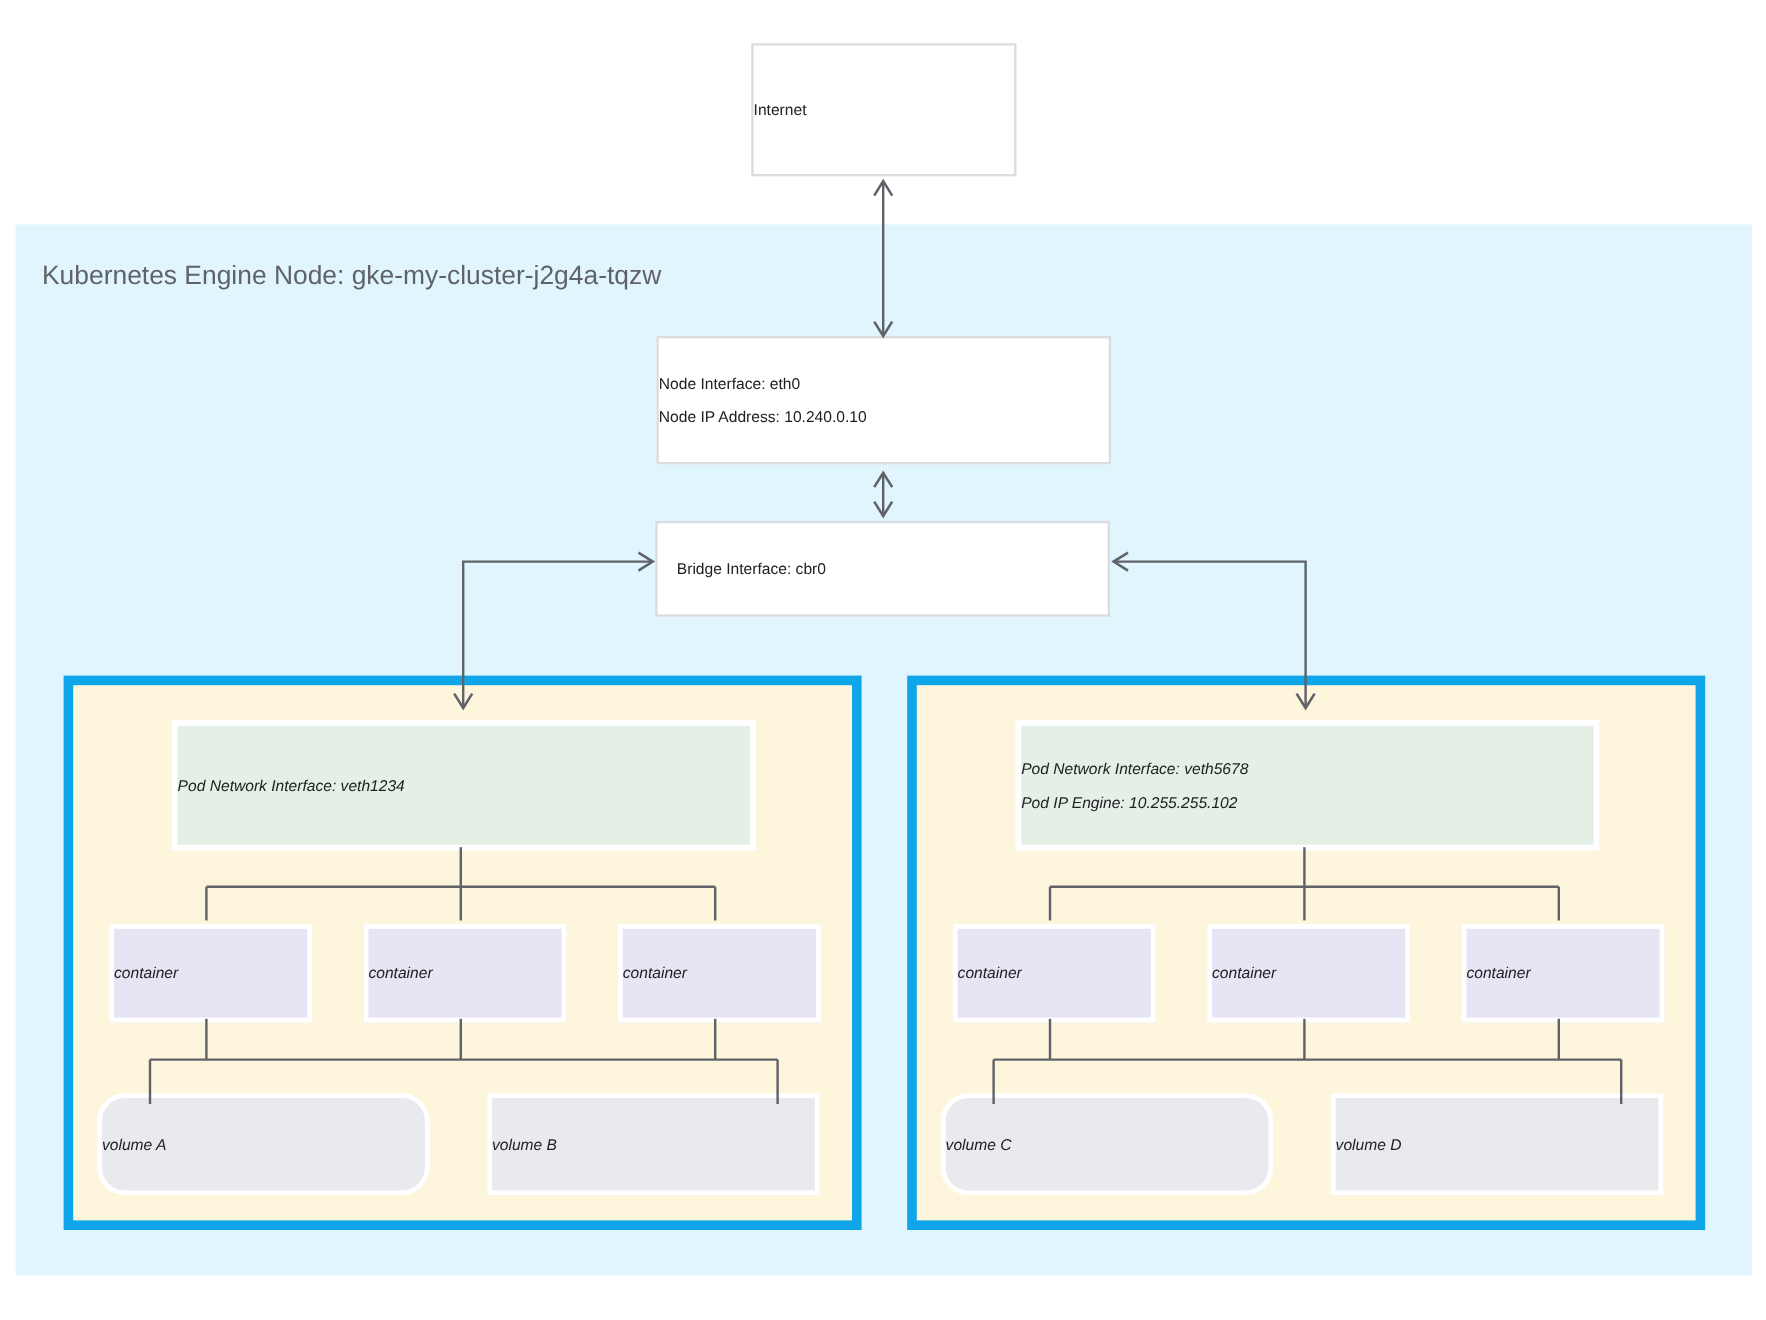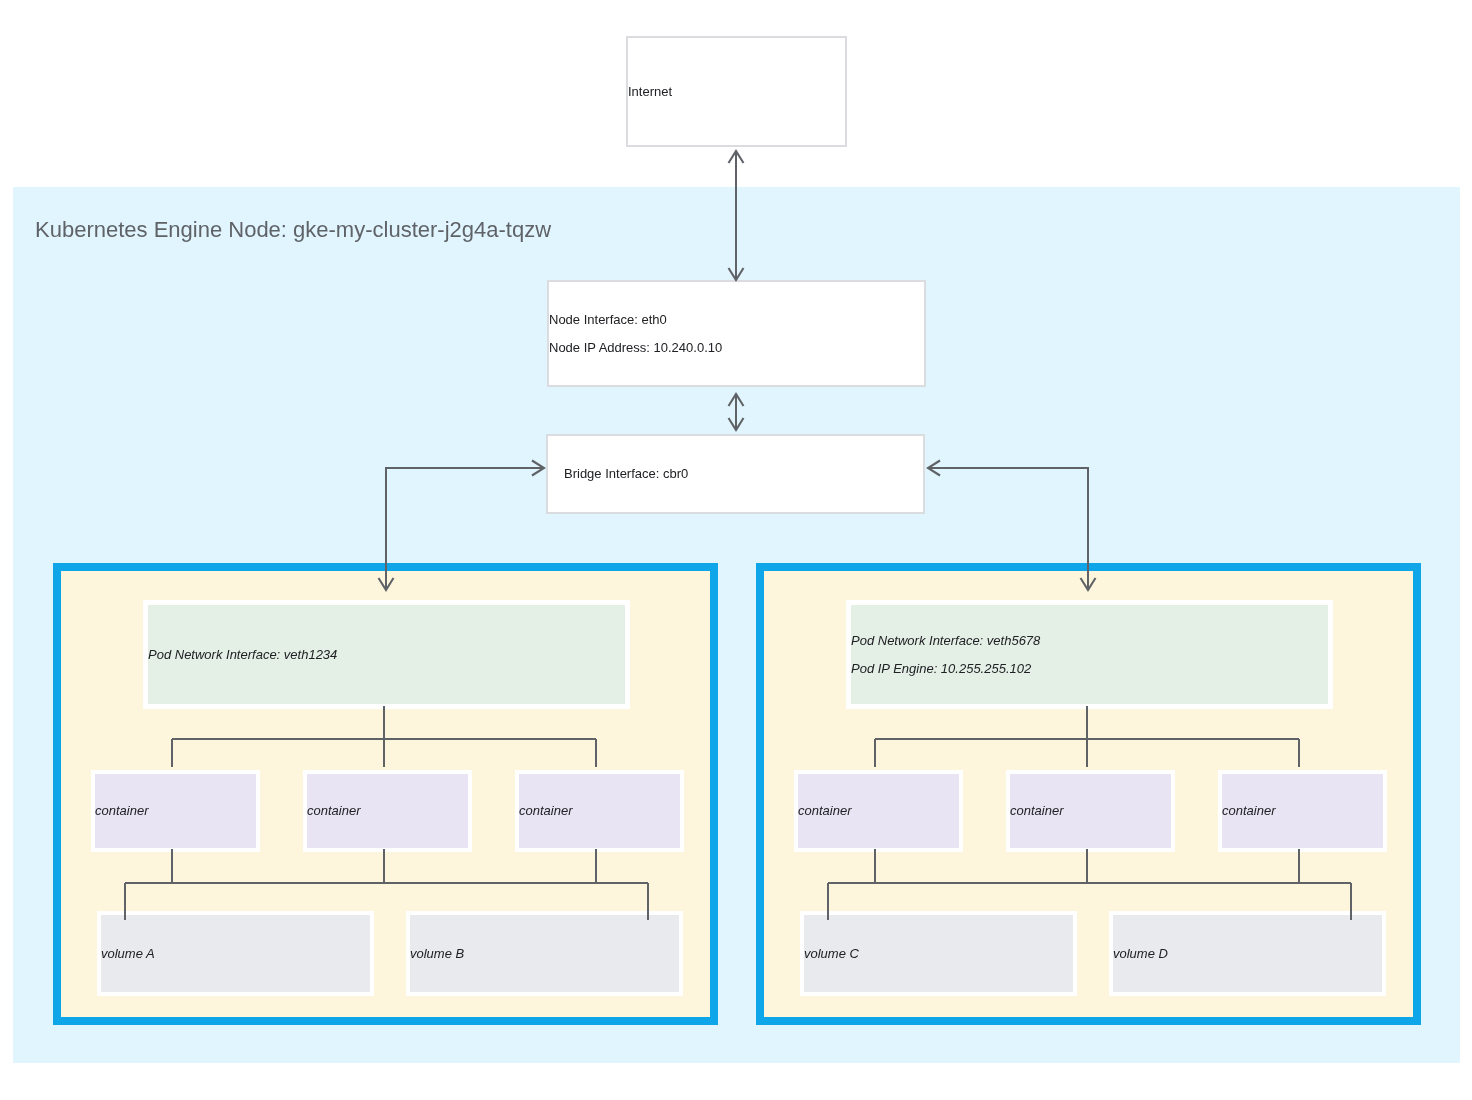--- a/index.html
+++ b/index.html
@@ -44,21 +44,21 @@
   }
   .container-box {
     top:199px; width:169px; height:82px;
     background:var(--container-bg,#e8e4f4); border:4px solid #ffffff;
   }
   .c1 { left:30px; } .c2 { left:242px; } .c3 { left:454px; }
   .volume-box {
     top:340px; width:277px; height:85px;
     background:var(--volume-bg,#e8eaed); border:4px solid #ffffff;
   }
-  .v1 { left:36px; } .v2 { left:345px; }
+  .v1 { left:20px;border-radius:23px; } .v2 { left:345px; }
 
   svg.overlay {
     position:absolute; left:0; top:0; width:1472px; height:1100px;
     pointer-events:none;
   }
   svg.overlay .ln { stroke:var(--line,#5f6368); stroke-width:2; fill:none; }
   svg.overlay .mk { stroke:var(--line,#5f6368); fill:none; }
 </style>
 </head>
 <body>

